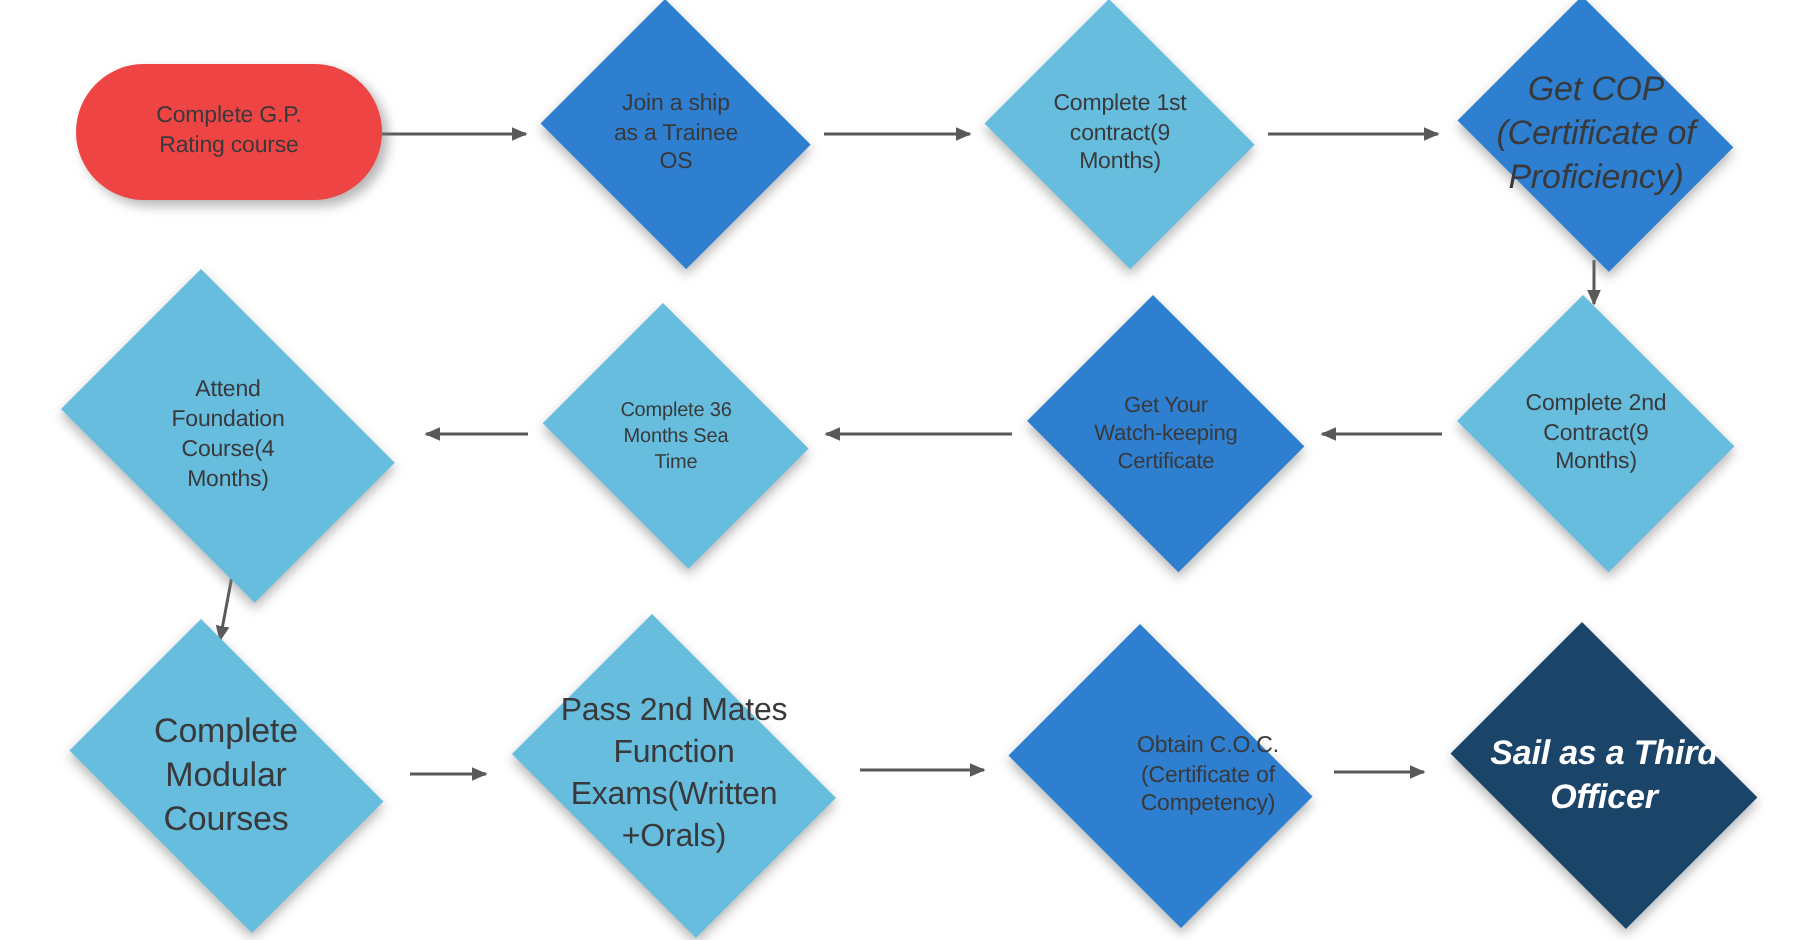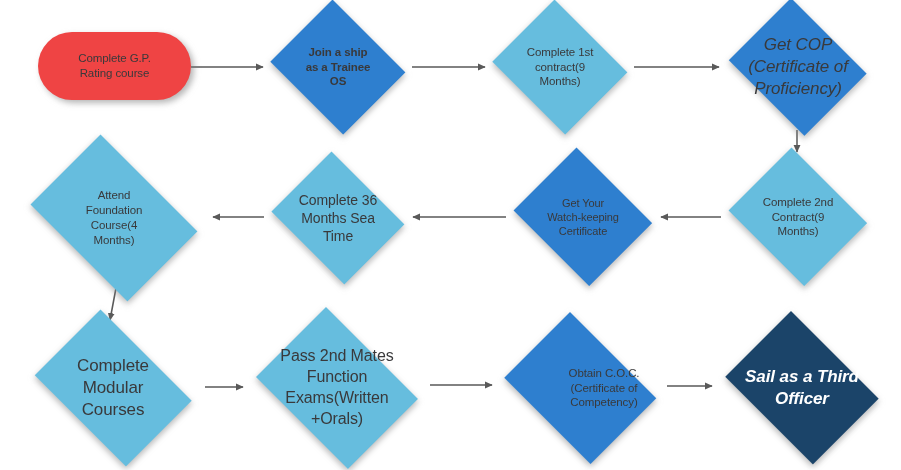--- a/index.html
+++ b/index.html
@@ -67,21 +67,21 @@
         <line x1="430" y1="385" x2="492" y2="385" marker-end="url(#ah)"></line>
         <line x1="667" y1="386" x2="712" y2="386" marker-end="url(#ah)"></line>
       </g>
   </svg>
 
   <div id="node-layer">
       <div class="node rrect" style="left: 38px; top: 32px; width: 153px; height: 68px; background: #ef4444;">
         <span class="lbl t-dark" style="font-size: 11.5px; text-align: center;">Complete G.P.
 Rating course</span>
       </div>
-      <div class="node diamond" style="left: 265px; top: 5px; width: 146px; height: 124px; font-weight: bold;">
+      <div class="node diamond" style="left: 265px; top: 5px; width: 146px; height: 124px;">
         <div class="shape" style="width: 103.24px; height: 87.68px; background: rgb(46, 127, 207);"></div>
         <div class="label">
           <span class="lbl t-dark" style="font-size: 11.5px; max-width: 105px;">Join a ship
 as a Trainee
 OS</span>
         </div>
       </div>
       <div class="node diamond" style="left: 487px; top: 5px; width: 146px; height: 124px;">
         <div class="shape" style="width: 103.24px; height: 87.68px; background: rgb(102, 189, 222);"></div>
         <div class="label">
@@ -110,21 +110,21 @@
         <div class="shape" style="width: 107.48px; height: 89.1px; background: rgb(46, 127, 207);"></div>
         <div class="label">
           <span class="lbl t-dark" style="font-size: 11px; max-width: 109px;">Get Your
 Watch-keeping
 Certificate</span>
         </div>
       </div>
       <div class="node diamond" style="left: 265px; top: 158px; width: 146px; height: 120px;">
         <div class="shape" style="width: 103.24px; height: 84.85px; background: rgb(102, 189, 222);"></div>
         <div class="label">
-          <span class="lbl t-dark" style="font-size: 14px; max-width: 105px;">Complete 36
+          <span class="lbl t-dark" style="font-size: 10px; max-width: 105px;">Complete 36
 Months Sea
 Time</span>
         </div>
       </div>
       <div class="node diamond" style="left: 17px; top: 148px; width: 194px; height: 140px;">
         <div class="shape" style="width: 137.18px; height: 98.99px; background: rgb(102, 189, 222);"></div>
         <div class="label">
           <span class="lbl t-dark" style="font-size: 11.5px; max-width: 140px;">Attend
 Foundation
 Course(4

